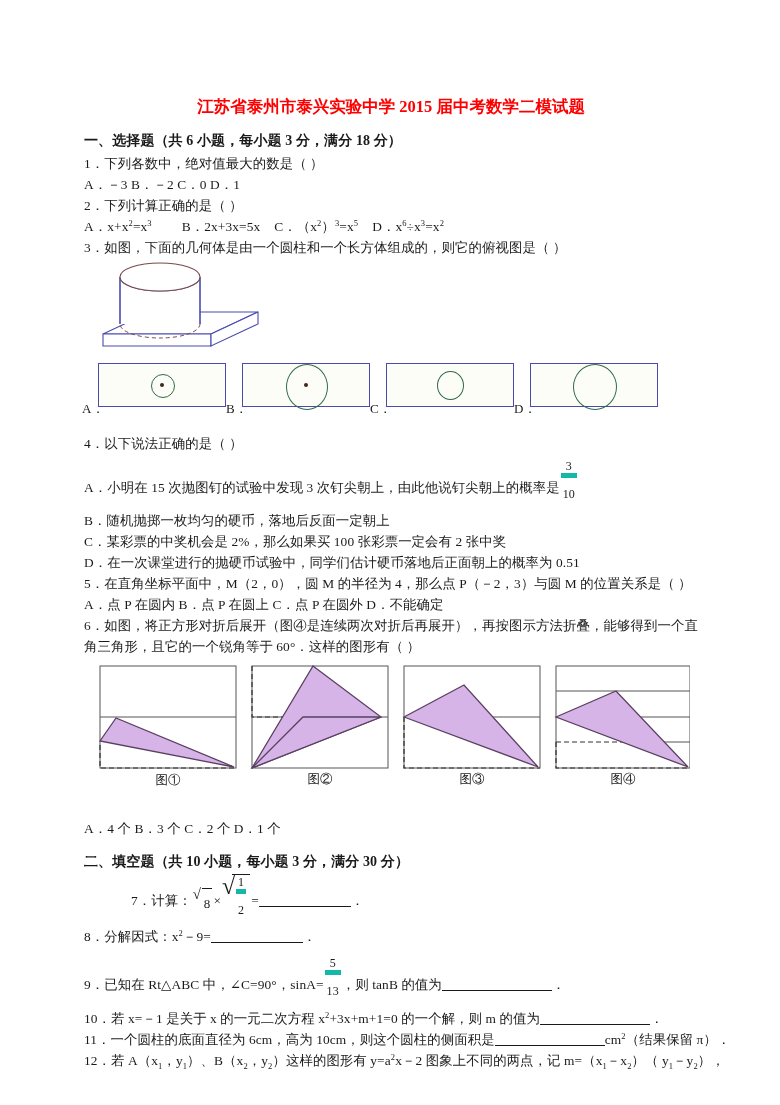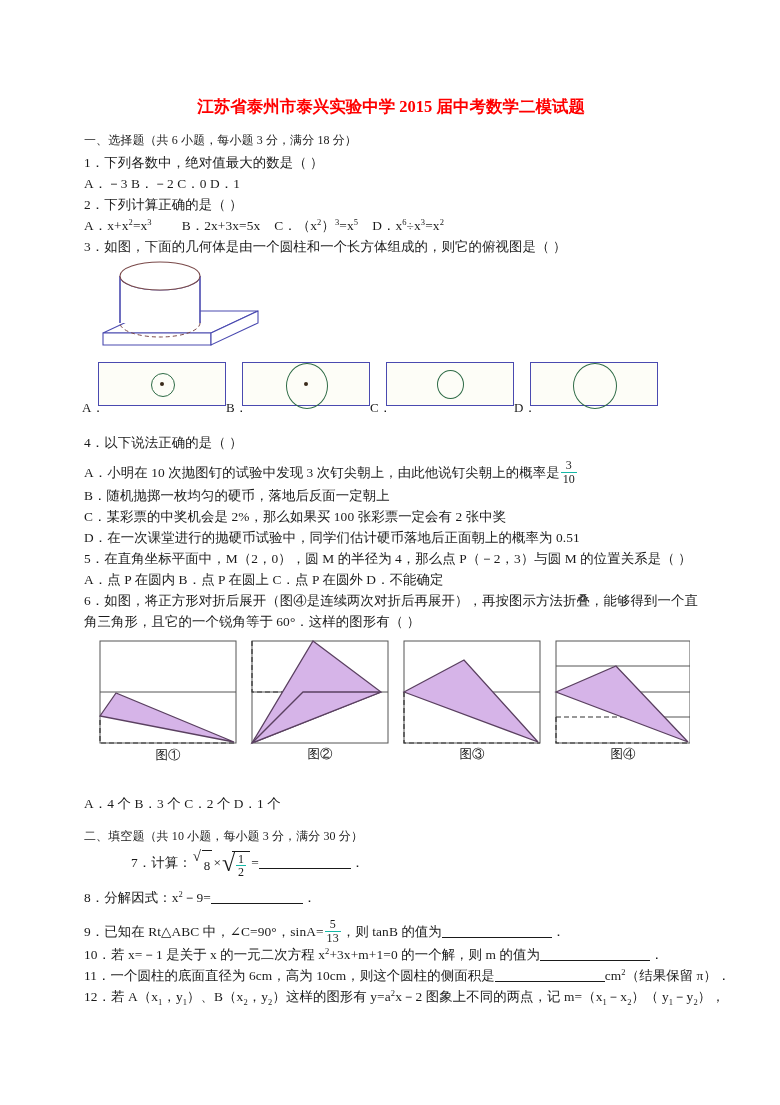--- a/index.html
+++ b/index.html
@@ -30,22 +30,22 @@
   .doc-title {
     color: #ff0000;
     font-weight: bold;
     font-size: 16.5px;
     text-align: center;
     letter-spacing: 0px;
     margin: 0 0 14px 0;
     font-family: "Liberation Serif", "DejaVu Serif", serif;
   }
   .sec-head {
-    font-weight: normal;
-    font-size: 12px;
+    font-weight: bold;
+    font-size: 14px;
     margin: 0 0 3px 0;
     letter-spacing: 0.1px;
   }
   .line {
     font-size: 13.4px;
     line-height: 21px;
     margin: 0;
     white-space: nowrap;
     letter-spacing: 0.1px;
   }
@@ -68,21 +68,21 @@
   
   .frac {
     display: inline-block;
     vertical-align: -6px;
     text-align: center;
     font-size: 12px;
     line-height: 1.05;
     margin: 0 1px;
   }
   .frac .num { display: block; padding: 0 2px; }
-  .frac .den { display: block; border-top: 1px solid #14b8a6; padding: 0 2px; }
+  .frac .den { display: block; border-top: 5px solid #14b8a6; padding: 10px 2px; }
 
   
   .rad {
     display: inline-block;
     position: relative;
     padding-left: 9px;
     margin: 0 1px;
     vertical-align: -3px;
   }
   .rad::before {
@@ -244,21 +244,21 @@
         <div class="rect-view"></div>
         <div class="circ" style="width:42px;height:44px;left:43px;top:1px;"></div>
       </div>
     </div>
 
     <div class="spacer-14"></div>
 
     <p class="line">4．以下说法正确的是（      ）</p>
     <div class="spacer-6"></div>
     <p class="line">
-      <span>A．小明在 10 次抛图钉的试验中发现 3 次钉尖朝上，由此他说钉尖朝上的概率是</span><span class="frac"><span class="num">3</span><span class="den">10</span></span>
+      <span>A．小明在 15 次抛图钉的试验中发现 3 次钉尖朝上，由此他说钉尖朝上的概率是</span><span class="frac"><span class="num">3</span><span class="den">10</span></span>
     </p>
     <p class="line">B．随机抛掷一枚均匀的硬币，落地后反面一定朝上</p>
     <p class="line">C．某彩票的中奖机会是 2%，那么如果买 100 张彩票一定会有 2 张中奖</p>
     <p class="line">D．在一次课堂进行的抛硬币试验中，同学们估计硬币落地后正面朝上的概率为 0.51</p>
 
     <p class="line">5．在直角坐标平面中，M（2，0），圆 M 的半径为 4，那么点 P（－2，3）与圆 M 的位置关系是（      ）</p>
     <p class="line">A．点 P 在圆内    B．点 P 在圆上    C．点 P 在圆外    D．不能确定</p>
 
     <p class="line wrap">6．如图，将正方形对折后展开（图④是连续两次对折后再展开），再按图示方法折叠，能够得到一个直角三角形，且它的一个锐角等于 60°．这样的图形有（      ）</p>
 

